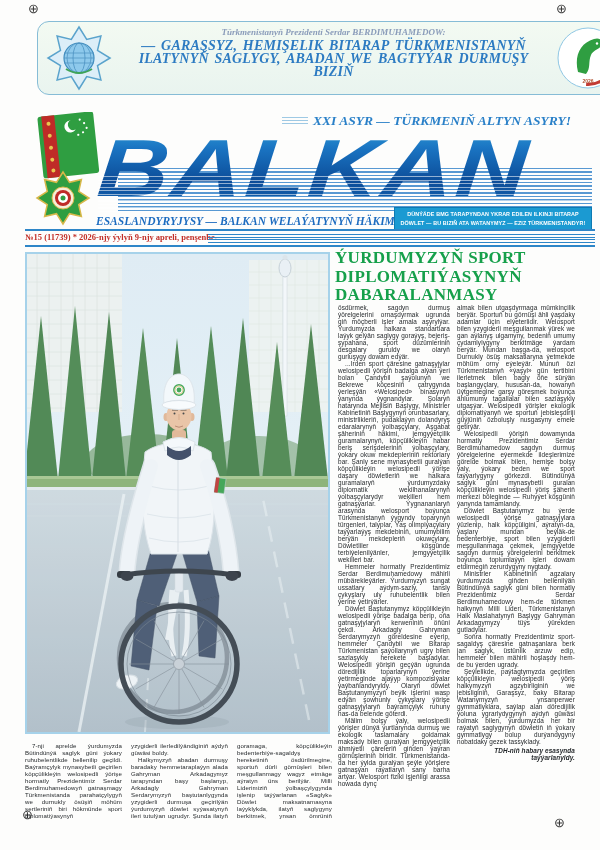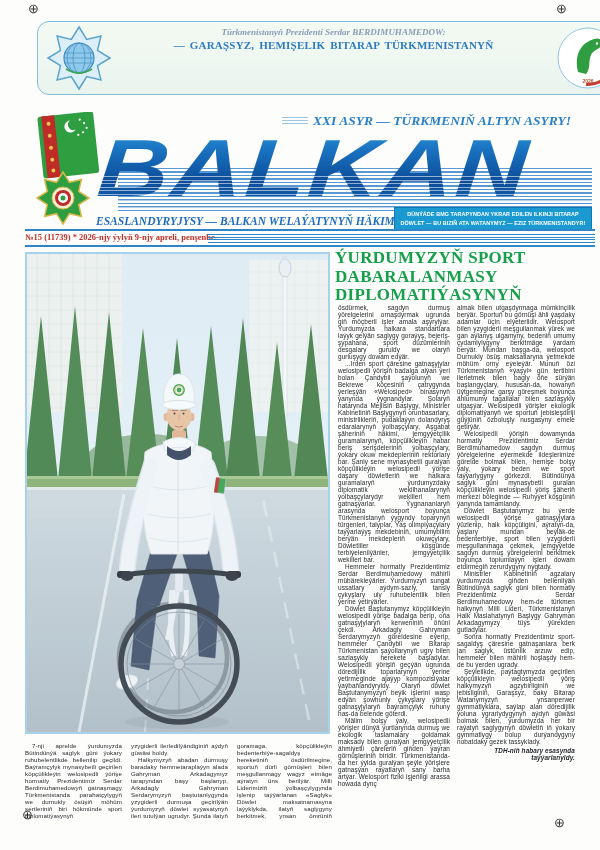--- a/index.html
+++ b/index.html
@@ -8,22 +8,22 @@
   .reg{position:absolute;font-size:13px;color:#3a3a3a;line-height:13px;}
   
   .banner{position:absolute;left:37px;top:21px;width:589px;height:74px;box-sizing:border-box;
           border:1.5px solid #86bcd6;border-radius:12px;
           background:linear-gradient(#f3faf2,#e9f4ef);}
   .banner-emblem{position:absolute;left:8px;top:3px;}
   .banner-logo{position:absolute;right:5px;top:4px;}
   .banner-text{position:absolute;left:84px;right:80px;top:5px;text-align:center;
                font-family:"Liberation Serif",serif;}
   .banner-intro{font-size:9px;font-style:italic;font-weight:bold;color:#8a9cba;margin-bottom:2px;}
-  .banner-caps{font-size:11px;font-weight:bold;color:#2d7bc2;line-height:13.2px;
-               letter-spacing:.2px;word-spacing:2px;}
+  .banner-caps{font-size:14px;font-weight:bold;color:#2d7bc2;line-height:13.2px;
+               letter-spacing:.2px;word-spacing:2px;font-style:italic;}
   
   .tagline{position:absolute;left:282px;top:113px;white-space:nowrap;
            font-family:"Liberation Serif",serif;font-style:italic;font-weight:bold;
            font-size:13.5px;color:#2a80c8;}
   .tag-stripes{display:inline-block;width:26px;height:8px;margin-right:5px;
                background:repeating-linear-gradient(180deg,#9ec9e4 0 1.2px,transparent 1.2px 3px);}
   .balkan-stripes{position:absolute;left:118px;top:168px;width:474px;height:45px;opacity:.8;
                   background:repeating-linear-gradient(180deg,#2e7fc8 0 1.3px,transparent 1.3px 3.5px);}
   .balkan{position:absolute;left:98px;top:120px;width:410px;height:100px;
           font-family:"Liberation Sans",sans-serif;font-style:italic;font-weight:900;
@@ -82,20 +82,21 @@
       <polygon points="64,33 51.5,40.7 54.9,54.9 40.7,51.5 33,64 25.3,51.5 11.1,54.9 14.5,40.7 2,33 14.5,25.3 11.1,11.1 25.3,14.5 33,2 40.7,14.5 54.9,11.1 51.5,25.3" fill="#dceef8" stroke="#5aa3cc" stroke-width="1.5"></polygon>
       <circle cx="33" cy="33" r="15" fill="#8ec9ec" stroke="#3f8cbe" stroke-width="1.2"></circle>
       <ellipse cx="33" cy="33" rx="6" ry="15" fill="none" stroke="#4a90c0" stroke-width=".8"></ellipse>
       <ellipse cx="33" cy="33" rx="12" ry="15" fill="none" stroke="#4a90c0" stroke-width=".7"></ellipse>
       <path d="M18 28 H48 M18 33 H48 M18 38 H48" stroke="#4a90c0" stroke-width=".7"></path>
       <path d="M20 44 Q33 52 46 44" stroke="#3fa558" stroke-width="2" fill="none"></path>
     </svg>
     <div class="banner-text">
       <div class="banner-intro">Türkmenistanyň Prezidenti Serdar BERDIMUHAMEDOW:</div>
       <div class="banner-caps">— GARAŞSYZ, HEMIŞELIK BITARAP TÜRKMENISTANYŇ</div>
+      <div class="banner-caps">ILATYNYŇ SAGLYGY, ABADAN WE BAGTYÝAR DURMUŞY BIZIŇ</div>
     </div>
     <svg class="banner-logo" width="64" height="64" viewBox="0 0 64 64">
       <circle cx="32" cy="32" r="30" fill="#ffffff" stroke="#8fc7e4" stroke-width="1"></circle>
       <circle cx="32" cy="32" r="26.5" fill="none" stroke="#2f9e41" stroke-width="3" stroke-dasharray="28 139" transform="rotate(-20 32 32)"></circle>
       <circle cx="32" cy="32" r="26.5" fill="none" stroke="#e2b93f" stroke-width="3" stroke-dasharray="20 147" transform="rotate(22 32 32)"></circle>
       <circle cx="32" cy="32" r="26.5" fill="none" stroke="#c23a33" stroke-width="3" stroke-dasharray="18 149" transform="rotate(55 32 32)"></circle>
       <path d="M22,46 C18,30 24,17 38,13 C44,11 48,15 45,20 C42,24 37,24 35,29 C32,36 35,42 30,48 Z" fill="#2f9e41"></path>
       <circle cx="41" cy="17.5" r="1.2" fill="#ffffff"></circle>
       <circle cx="46" cy="27" r="2" fill="#c23a33"></circle>
       <circle cx="47" cy="34" r="2" fill="#e2b93f"></circle>
@@ -267,22 +268,22 @@
             <line x1="152" y1="410" x2="195.3" y2="385"></line>
         </g>
         <circle cx="152" cy="410" r="5.5" fill="#c9cfd4" stroke="#959da5"></circle>
       </g>
       <rect width="301" height="478" fill="#cde3ef" opacity=".14"></rect>
     </svg>
   </div>
 
   <div class="headline">
     <div>ÝURDUMYZYŇ SPORT</div>
+    <div>DIPLOMATIÝASYNYŇ</div>
     <div>DABARALANMASY</div>
-    <div>DIPLOMATIÝASYNYŇ</div>
   </div>
 
   <div class="col col1">
     <p>ösdürmek, sagdyn durmuş ýörelgelerini ornaşdyrmak ugrunda giň möçberli işler amala aşyrylýar. Ýurdumyzda halkara standartlara laýyk gelýän saglygy goraýyş, bejeriş-şypahana, sport düzümleriniň desgalary guruldy we olaryň gurluşygy dowam edýär.</p>
     <p class="ind">...Irden sport çäresine gatnaşyjylar welosipedli ýörişiň badalga alýan ýeri bolan Çandybil şaýolunyň we Bekrewe köçesiniň çatrygynda ýerleşýän «Welosiped» binasynyň ýanynda ýygnandylar. Şolaryň hatarynda Mejlisiň Başlygy, Ministrler Kabinetiniň Başlygynyň orunbasarlary, ministrlikleriň, pudaklaýyn dolandyryş edaralarynyň ýolbaşçylary, Aşgabat şäheriniň häkimi, jemgyýetçilik guramalarynyň, köpçülikleýin habar beriş serişdeleriniň ýolbaşçylary, ýokary okuw mekdepleriniň rektorlary bar. Şanly sene mynasybetli guralýan köpçülikleýin welosipedli ýörişe daşary döwletleriň we halkara guramalaryň ýurdumyzdaky diplomatik wekilhanalarynyň ýolbaşçylarydyr wekilleri hem gatnaşýarlar. Ýygnananlaryň arasynda welosport boýunça Türkmenistanyň ýygyndy toparynyň türgenleri, talyplar, Ýaş olimpiýaçylary taýýarlaýyş mekdebiniň, umumybilim berýän mekdepleriň okuwçylary, Döwletliler köşgünde terbiýelenilýänler, jemgyýetçilik wekilleri bar.</p>
     <p class="ind">Hemmeler hormatly Prezidentimiz Serdar Berdimuhamedowy mähirli mübärekleýärler. Ýurdumyzyň sungat ussatlary aýdym-sazly, tansly çykyşlary uly ruhubelentlik bilen ýerine ýetirýärler.</p>
     <p class="ind">Döwlet Baştutanymyz köpçülikleýin welosipedli ýörişe badalga berip, oňa gatnaşyjylaryň kerweniniň öňüni çekdi. Arkadagly Gahryman Serdarymyzyň göreldesine eýerip, hemmeler Çandybil we Bitarap Türkmenistan şaýollarynyň ugry bilen sazlaşykly herekete başladylar. Welosipedli ýörişiň geçýän ugrunda döredijilik toparlarynyň ýerine ýetirmeginde ajaýyp kompozisiýalar ýaýbaňlandyryldy. Olaryň döwlet Baştutanymyzyň beýik işlerini wasp edýän şowhunly çykyşlary ýörişe gatnaşyjylaryň baýramçylyk ruhuny has-da belende göterdi.</p>
     <p class="ind">Mälim bolşy ýaly, welosipedli ýörişler dünýä ýurtlarynda durmuş we ekologik taslamalary goldamak maksady bilen guralýan jemgyýetçilik ähmiýetli çäreleriň giňden ýaýran görnüşleriniň biridir. Türkmenistanda-da her ýylda guralýan şeýle ýörişlere gatnaşýan raýatlaryň sany barha artýar. Welosport fiziki işjeňligi arassa howada dynç</p>
   </div>
   <div class="col col2">

